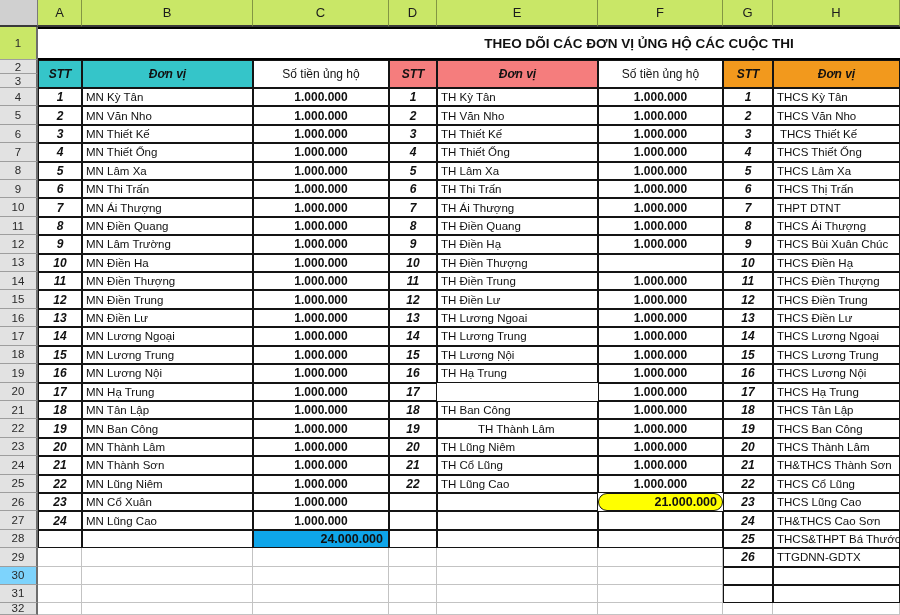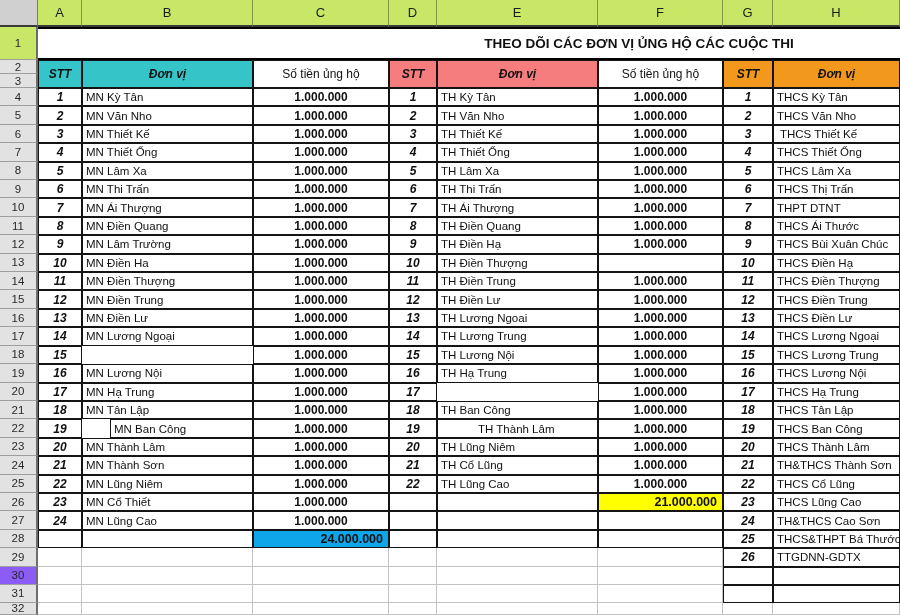--- a/index.html
+++ b/index.html
@@ -73,21 +73,21 @@
     <div class="rowhdr" style="grid-area: 21 / 1; background: rgb(226, 226, 226);">20</div>
     <div class="rowhdr" style="grid-area: 22 / 1; background: rgb(226, 226, 226);">21</div>
     <div class="rowhdr" style="grid-area: 23 / 1; background: rgb(226, 226, 226);">22</div>
     <div class="rowhdr" style="grid-area: 24 / 1; background: rgb(226, 226, 226);">23</div>
     <div class="rowhdr" style="grid-area: 25 / 1; background: rgb(226, 226, 226);">24</div>
     <div class="rowhdr" style="grid-area: 26 / 1; background: rgb(226, 226, 226);">25</div>
     <div class="rowhdr" style="grid-area: 27 / 1; background: rgb(226, 226, 226);">26</div>
     <div class="rowhdr" style="grid-area: 28 / 1; background: rgb(226, 226, 226);">27</div>
     <div class="rowhdr" style="grid-area: 29 / 1; background: rgb(226, 226, 226);">28</div>
     <div class="rowhdr" style="grid-area: 30 / 1; background: rgb(226, 226, 226);">29</div>
-    <div class="rowhdr" style="grid-area: 31 / 1; background: #8b5cf6;">30</div>
+    <div class="rowhdr" style="grid-area: 31 / 1; background: #7dd3fc;">30</div>
     <div class="rowhdr" style="grid-area: 32 / 1; background: rgb(226, 226, 226);">31</div>
     <div class="rowhdr" style="grid-area: 33 / 1; background: rgb(226, 226, 226);">32</div>
     <div class="base" style="grid-area: 2 / 2;"></div>
     <div class="base" style="grid-area: 2 / 3;"></div>
     <div class="base" style="grid-area: 2 / 4;"></div>
     <div class="base" style="grid-area: 2 / 5;"></div>
     <div class="base" style="grid-area: 2 / 6;"></div>
     <div class="base" style="grid-area: 2 / 7;"></div>
     <div class="base" style="grid-area: 2 / 8;"></div>
     <div class="base" style="grid-area: 2 / 9;"></div>
@@ -163,21 +163,21 @@
     <div class="bordered amt" style="grid-area: 11 / 7;">1.000.000</div>
     <div class="bordered stt" style="grid-area: 11 / 8;">7</div>
     <div class="bordered unit" style="grid-area: 11 / 9;">THPT DTNT</div>
     <div class="bordered stt" style="grid-area: 12 / 2;">8</div>
     <div class="bordered unit" style="grid-area: 12 / 3;">MN Điền Quang</div>
     <div class="bordered amt" style="grid-area: 12 / 4;">1.000.000</div>
     <div class="bordered stt" style="grid-area: 12 / 5;">8</div>
     <div class="bordered unit" style="grid-area: 12 / 6;">TH Điền Quang</div>
     <div class="bordered amt" style="grid-area: 12 / 7;">1.000.000</div>
     <div class="bordered stt" style="grid-area: 12 / 8;">8</div>
-    <div class="bordered unit" style="grid-area: 12 / 9;">THCS Ái Thước</div>
+    <div class="bordered unit" style="grid-area: 12 / 9;">THCS Ái Thượng</div>
     <div class="bordered stt" style="grid-area: 13 / 2;">9</div>
     <div class="bordered unit" style="grid-area: 13 / 3;">MN Lâm Trường</div>
     <div class="bordered amt" style="grid-area: 13 / 4;">1.000.000</div>
     <div class="bordered stt" style="grid-area: 13 / 5;">9</div>
     <div class="bordered unit" style="grid-area: 13 / 6;">TH Điền Hạ</div>
     <div class="bordered amt" style="grid-area: 13 / 7;">1.000.000</div>
     <div class="bordered stt" style="grid-area: 13 / 8;">9</div>
     <div class="bordered unit" style="grid-area: 13 / 9;">THCS Bùi Xuân Chúc</div>
     <div class="bordered stt" style="grid-area: 14 / 2;">10</div>
     <div class="bordered unit" style="grid-area: 14 / 3;">MN Điền Ha</div>
@@ -213,20 +213,21 @@
     <div class="bordered unit" style="grid-area: 17 / 9;">THCS Điền Lư</div>
     <div class="bordered stt" style="grid-area: 18 / 2;">14</div>
     <div class="bordered unit" style="grid-area: 18 / 3;">MN Lương Ngoại</div>
     <div class="bordered amt" style="grid-area: 18 / 4;">1.000.000</div>
     <div class="bordered stt" style="grid-area: 18 / 5;">14</div>
     <div class="bordered unit" style="grid-area: 18 / 6;">TH Lương Trung</div>
     <div class="bordered amt" style="grid-area: 18 / 7;">1.000.000</div>
     <div class="bordered stt" style="grid-area: 18 / 8;">14</div>
     <div class="bordered unit" style="grid-area: 18 / 9;">THCS Lương Ngoại</div>
     <div class="bordered stt" style="grid-area: 19 / 2;">15</div>
+    <div class="bordered unit" style="grid-area: 19 / 3;">MN Lương Trung</div>
     <div class="bordered amt" style="grid-area: 19 / 4;">1.000.000</div>
     <div class="bordered stt" style="grid-area: 19 / 5;">15</div>
     <div class="bordered unit" style="grid-area: 19 / 6;">TH Lương Nội</div>
     <div class="bordered amt" style="grid-area: 19 / 7;">1.000.000</div>
     <div class="bordered stt" style="grid-area: 19 / 8;">15</div>
     <div class="bordered unit" style="grid-area: 19 / 9;">THCS Lương Trung</div>
     <div class="bordered stt" style="grid-area: 20 / 2;">16</div>
     <div class="bordered unit" style="grid-area: 20 / 3;">MN Lương Nội</div>
     <div class="bordered amt" style="grid-area: 20 / 4;">1.000.000</div>
     <div class="bordered stt" style="grid-area: 20 / 5;">16</div>
@@ -243,21 +244,21 @@
     <div class="bordered unit" style="grid-area: 21 / 9;">THCS Hạ Trung</div>
     <div class="bordered stt" style="grid-area: 22 / 2;">18</div>
     <div class="bordered unit" style="grid-area: 22 / 3;">MN Tân Lập</div>
     <div class="bordered amt" style="grid-area: 22 / 4;">1.000.000</div>
     <div class="bordered stt" style="grid-area: 22 / 5;">18</div>
     <div class="bordered unit" style="grid-area: 22 / 6;">TH Ban Công</div>
     <div class="bordered amt" style="grid-area: 22 / 7;">1.000.000</div>
     <div class="bordered stt" style="grid-area: 22 / 8;">18</div>
     <div class="bordered unit" style="grid-area: 22 / 9;">THCS Tân Lập</div>
     <div class="bordered stt" style="grid-area: 23 / 2;">19</div>
-    <div class="bordered unit" style="grid-area: 23 / 3; margin-left: 28px;">MN Ban Công</div>
+    <div class="bordered unit" style="grid-area: 23 / 3;">MN Ban Công</div>
     <div class="bordered amt" style="grid-area: 23 / 4;">1.000.000</div>
     <div class="bordered stt" style="grid-area: 23 / 5;">19</div>
     <div class="bordered unit" style="grid-area: 23 / 6; padding-left: 40px;">TH Thành Lâm</div>
     <div class="bordered amt" style="grid-area: 23 / 7;">1.000.000</div>
     <div class="bordered stt" style="grid-area: 23 / 8;">19</div>
     <div class="bordered unit" style="grid-area: 23 / 9;">THCS Ban Công</div>
     <div class="bordered stt" style="grid-area: 24 / 2;">20</div>
     <div class="bordered unit" style="grid-area: 24 / 3;">MN Thành Lâm</div>
     <div class="bordered amt" style="grid-area: 24 / 4;">1.000.000</div>
     <div class="bordered stt" style="grid-area: 24 / 5;">20</div>
@@ -275,25 +276,25 @@
     <div class="bordered unit" style="grid-area: 25 / 9;">TH&amp;THCS Thành Sơn</div>
     <div class="bordered stt" style="grid-area: 26 / 2;">22</div>
     <div class="bordered unit" style="grid-area: 26 / 3;">MN Lũng Niêm</div>
     <div class="bordered amt" style="grid-area: 26 / 4;">1.000.000</div>
     <div class="bordered stt" style="grid-area: 26 / 5;">22</div>
     <div class="bordered unit" style="grid-area: 26 / 6;">TH Lũng Cao</div>
     <div class="bordered amt" style="grid-area: 26 / 7;">1.000.000</div>
     <div class="bordered stt" style="grid-area: 26 / 8;">22</div>
     <div class="bordered unit" style="grid-area: 26 / 9;">THCS Cổ Lũng</div>
     <div class="bordered stt" style="grid-area: 27 / 2;">23</div>
-    <div class="bordered unit" style="grid-area: 27 / 3;">MN Cổ Thiết</div>
+    <div class="bordered unit" style="grid-area: 27 / 3;">MN Cổ Xuân</div>
     <div class="bordered amt" style="grid-area: 27 / 4;">1.000.000</div>
     <div class="bordered" style="grid-area: 27 / 5;"></div>
     <div class="bordered" style="grid-area: 27 / 6;"></div>
-    <div class="bordered total" style="grid-area: 27 / 7; background: rgb(255, 255, 0);">21.000.000</div>
+    <div class="bordered total" style="grid-area: 27 / 7; background: rgb(255, 255, 0); border-radius: 9px;">21.000.000</div>
     <div class="bordered stt" style="grid-area: 27 / 8;">23</div>
     <div class="bordered unit" style="grid-area: 27 / 9;">THCS Lũng Cao</div>
     <div class="bordered stt" style="grid-area: 28 / 2;">24</div>
     <div class="bordered unit" style="grid-area: 28 / 3;">MN Lũng Cao</div>
     <div class="bordered amt" style="grid-area: 28 / 4;">1.000.000</div>
     <div class="bordered" style="grid-area: 28 / 5;"></div>
     <div class="bordered" style="grid-area: 28 / 6;"></div>
     <div class="bordered" style="grid-area: 28 / 7;"></div>
     <div class="bordered stt" style="grid-area: 28 / 8;">24</div>
     <div class="bordered unit" style="grid-area: 28 / 9;">TH&amp;THCS Cao Sơn</div>

